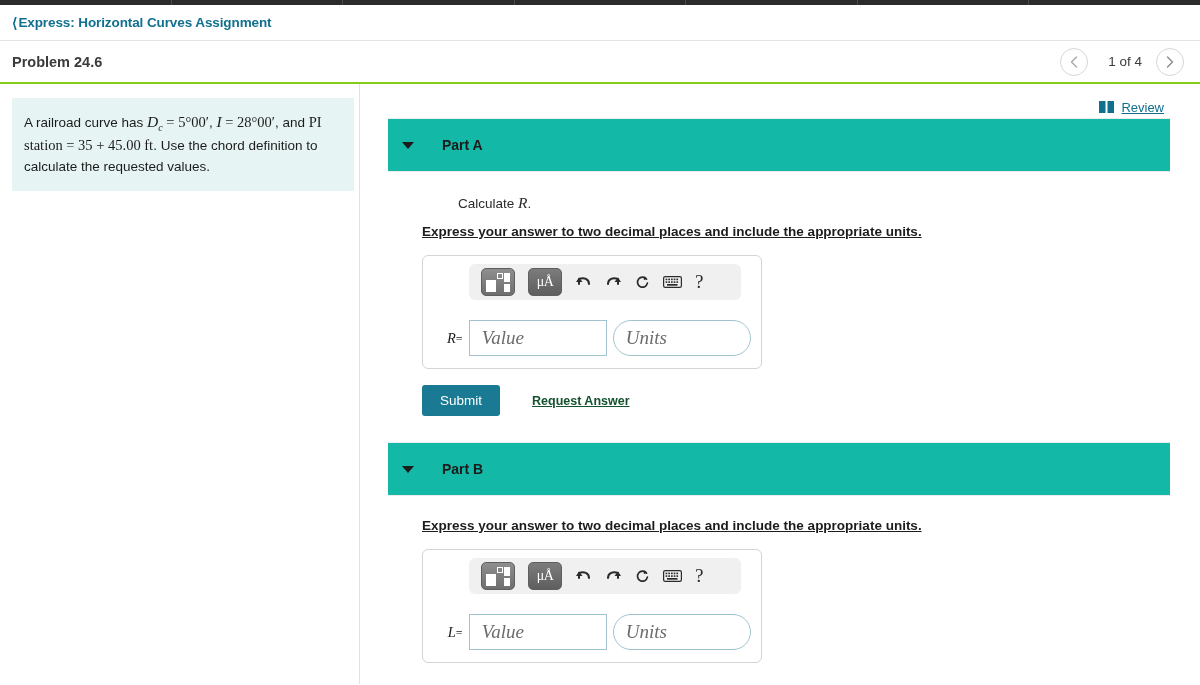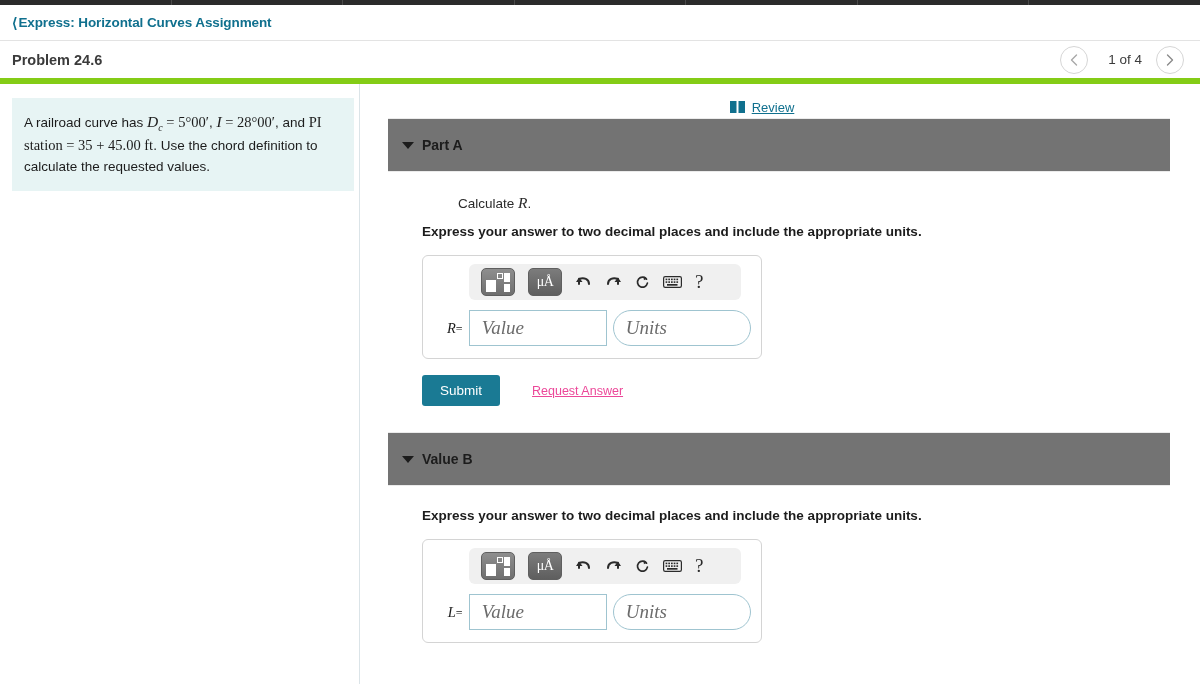--- a/index.html
+++ b/index.html
@@ -52,21 +52,21 @@
     color: #10708e;
   }
 
   
   .title-row {
     height: 43px;
     display: flex;
     align-items: center;
     justify-content: space-between;
     padding: 0 16px 0 12px;
-    border-bottom: 6px solid #84cc16;
+    border-bottom: 2px solid #84cc16;
   }
   .prob-title {
     font-size: 14.5px;
     font-weight: bold;
     color: #3b3b3b;
   }
   .pager {
     display: flex;
     align-items: center;
     gap: 14px;
@@ -111,48 +111,48 @@
 
   .right-pane {
     flex: 1;
     padding: 0;
     position: relative;
   }
 
   
   .review-row {
     display: flex;
-    justify-content: center;
+    justify-content: flex-end;
     align-items: center;
     padding: 12px 36px 0 0;
     height: 34px;
   }
   .review-link {
     display: flex;
     align-items: center;
     gap: 7px;
     color: #10708e;
     font-size: 13px;
     text-decoration: none;
   }
   .review-label { text-decoration: underline; }
   .book-icon { display: block; }
 
   
   .part-wrap { padding-left: 28px; padding-right: 30px; }
 
   .part-header {
-    background: #737373;
+    background: #14b8a6;
     border-top: 1px solid #ebebeb;
     border-bottom: 1px solid #ebebeb;
     height: 54px;
     display: flex;
     align-items: center;
     padding-left: 14px;
-    gap: 8px;
+    gap: 28px;
   }
   .caret {
     width: 0; height: 0;
     border-left: 6px solid transparent;
     border-right: 6px solid transparent;
     border-top: 7px solid #1c1c1c;
     cursor: pointer;
   }
   .part-label {
     font-size: 14px;
@@ -171,41 +171,42 @@
   .question .mv {
     font-family: "Liberation Serif", serif;
     font-style: italic;
     font-size: 15.5px;
   }
   .instruction {
     font-size: 13.5px;
     font-weight: bold;
     color: #1c1c1c;
     margin-bottom: 16px;
+    text-decoration: underline;
   }
 
   
   .answer-card {
     width: 340px;
     border: 1px solid #d4d4d4;
     border-radius: 6px;
     background: #ffffff;
     padding: 8px 10px 12px 10px;
   }
 
   .mq-toolbar {
     background: #f0f0f0;
     border-radius: 6px;
     height: 36px;
     display: flex;
     align-items: center;
     gap: 13px;
     padding: 0 12px;
     margin-left: 36px;
-    margin-bottom: 10px;
+    margin-bottom: 20px;
     width: 272px;
   }
 
   .gray-btn {
     width: 34px; height: 28px;
     border-radius: 5px;
     background: linear-gradient(#8e8e8e, #6f6f6f);
     border: 1px solid #5f5f5f;
     display: flex;
     align-items: center;
@@ -294,23 +295,23 @@
     background: #1a7a94;
     color: #fff;
     border: none;
     border-radius: 3px;
     font-size: 13.5px;
     padding: 8px 18px;
     cursor: pointer;
     font-family: "Liberation Sans", sans-serif;
   }
   .req-link {
-    color: #ec4899;
+    color: #14532d;
     font-size: 12.5px;
-    font-weight: normal;
+    font-weight: bold;
     text-decoration: underline;
     cursor: pointer;
   }
 
   .part-b-spacer { height: 26px; }
 </style>
 </head>
 <body>
 
 <div class="top-bar">
@@ -446,21 +447,21 @@
           <span class="req-link">Request Answer</span>
         </div>
       </div>
     </div>
 
     <div class="part-b-spacer"></div>
 
     <div class="part-wrap">
       <div class="part-header">
         <span class="caret"></span>
-        <span class="part-label">Value B</span>
+        <span class="part-label">Part B</span>
       </div>
       <div class="part-body">
         <div class="instruction">Express your answer to two decimal places and include the appropriate units.</div>
 
         <div class="answer-card">
           <div class="mq-toolbar">
             <div class="gray-btn">
               <span class="tmpl-glyph">
                 <i class="b1"></i>
                   <i class="b2"></i>

